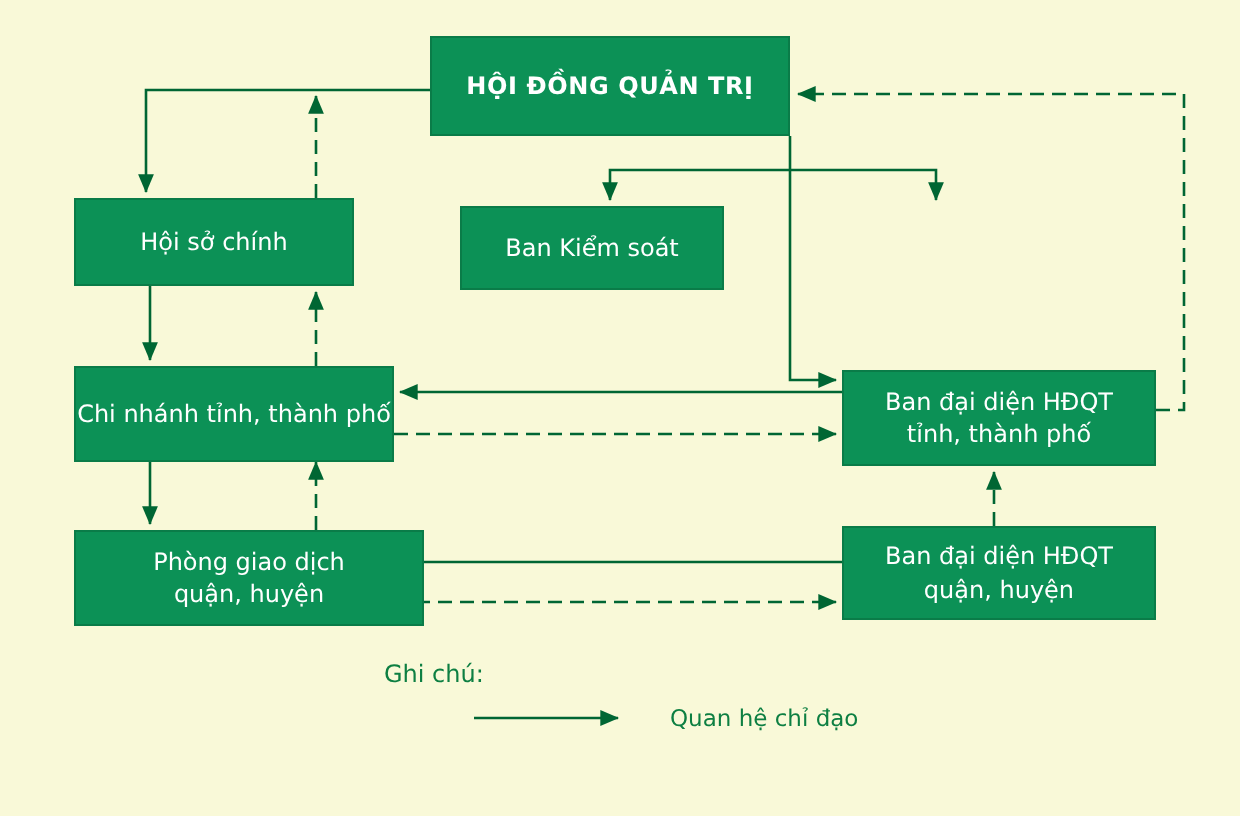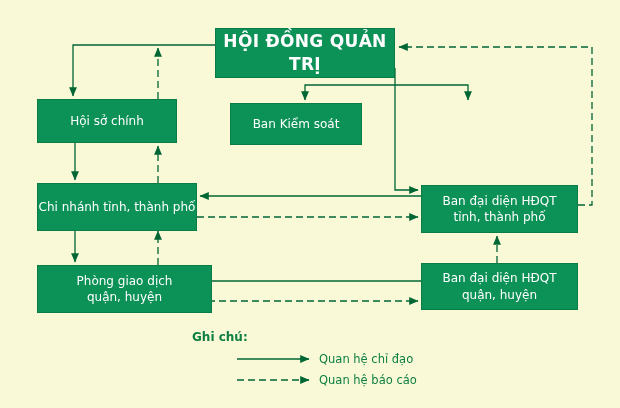--- a/index.html
+++ b/index.html
@@ -14,27 +14,27 @@
   .arrowhead   { fill: var(--line, #006633); }
   .node {
     position:absolute; box-sizing:border-box;
     background: var(--box-fill, #0c9156);
     border: 1px solid var(--box-border, #0a7c48);
     color: var(--box-text, #ffffff);
     display:flex; align-items:center; justify-content:center;
     text-align:center; font-size:12px; line-height:1.35;
     white-space:pre-line;
   }
-  .node.title { font-weight:bold; font-size:17px; letter-spacing:0.3px;margin-top:10px; }
+  .node.title { font-weight:bold; font-size:12px; letter-spacing:0.3px; }
   .legend-heading {
     position:absolute; left:192px; top:330px;
-    color: var(--legend-text, #0d7f42); font-weight:bold; font-size:12px;
+    color: var(--legend-text, #0d7f42); font-weight:normal; font-size:12px;
   }
   .legend-row {
-    position:absolute; display:flex; align-items:center; gap:4px;
+    position:absolute; display:flex; align-items:center; gap:20px;
     color: var(--legend-text, #0d7f42); font-size:11.5px;
   }
   .legend-row.r1 { left:235px; top:352px; }
   .legend-row.r2 { left:235px; top:373px; }
   .legend-row svg { display:block; }
 </style>
 </head>
 <body>
 
 <div class="stage">
@@ -84,20 +84,14 @@
 
   <div class="legend-heading">Ghi chú:</div>
 
   <div class="legend-row r1">
     <svg width="80" height="12" viewBox="0 0 80 12" aria-hidden="true">
       <path class="edge-solid" marker-end="url(#arr)" d="M2,6 L74,6"></path>
     </svg>
     <span>Quan hệ chỉ đạo</span>
   </div>
 
-  <div class="legend-row r2">
-    <svg width="80" height="12" viewBox="0 0 80 12" aria-hidden="true">
-      <path class="edge-dashed" marker-end="url(#arr)" d="M2,6 L74,6"></path>
-    </svg>
-    <span>Quan hệ báo cáo</span>
-  </div>
 
 </div>
 
 </body></html>

